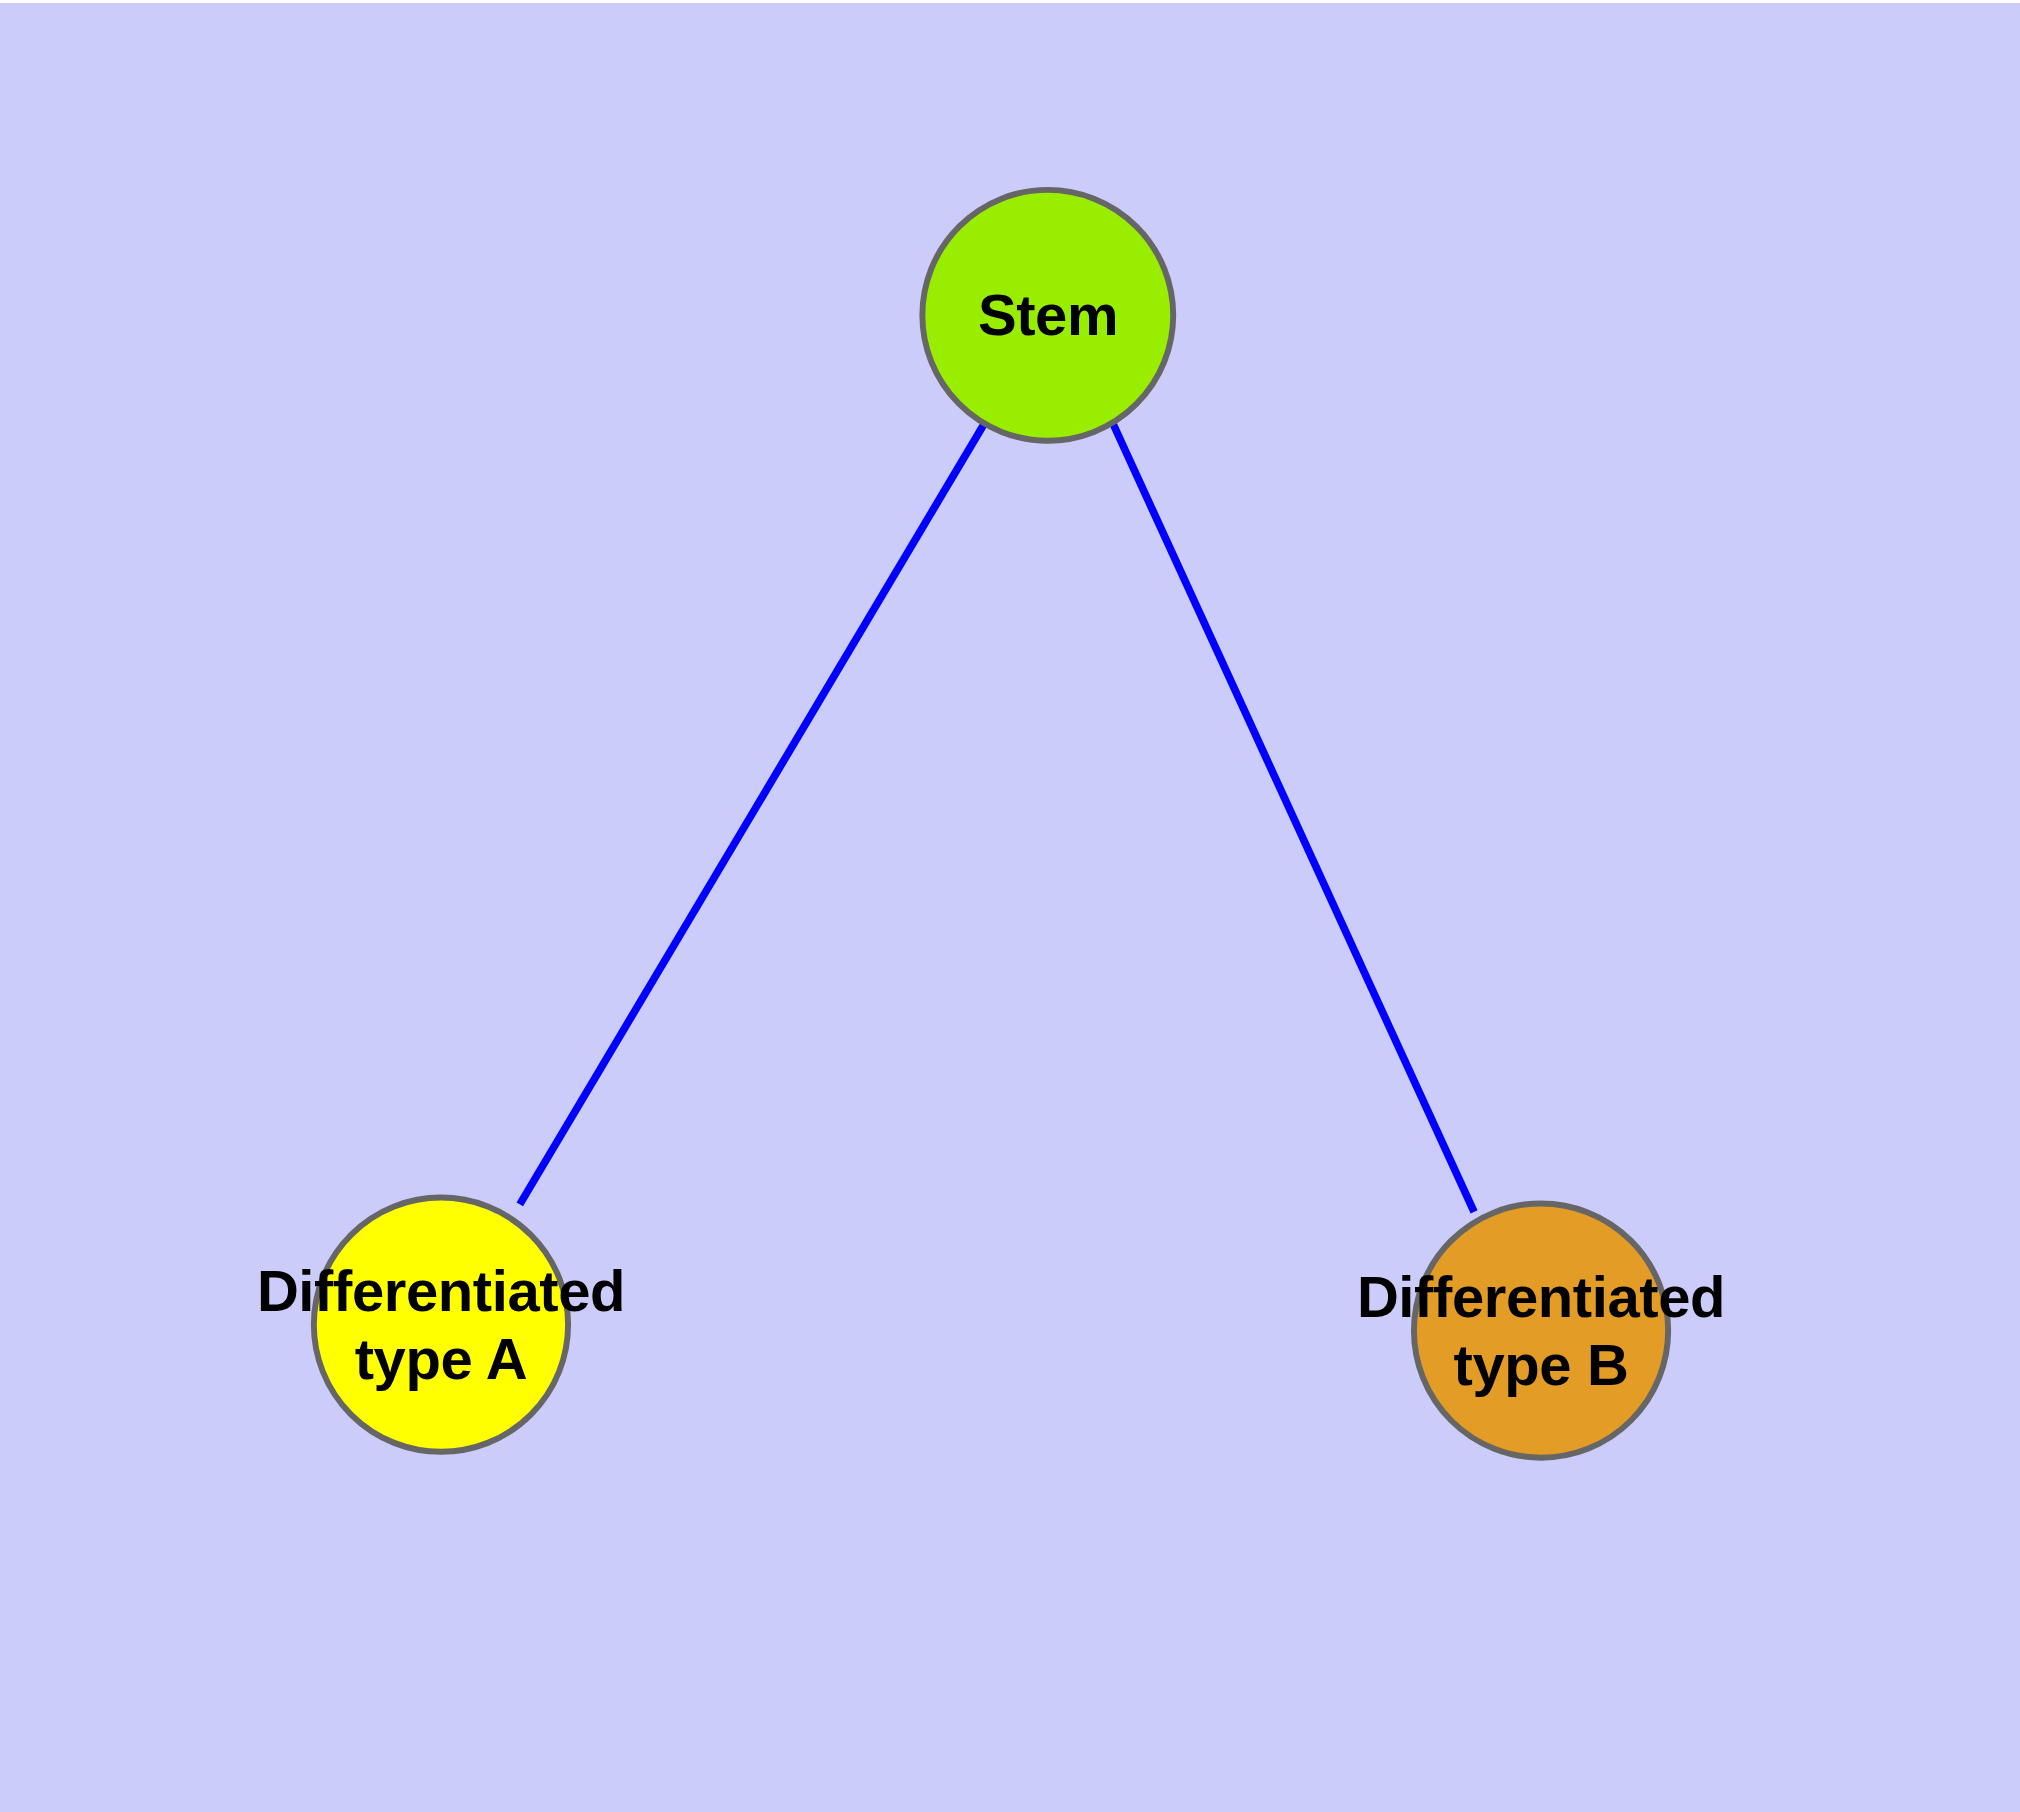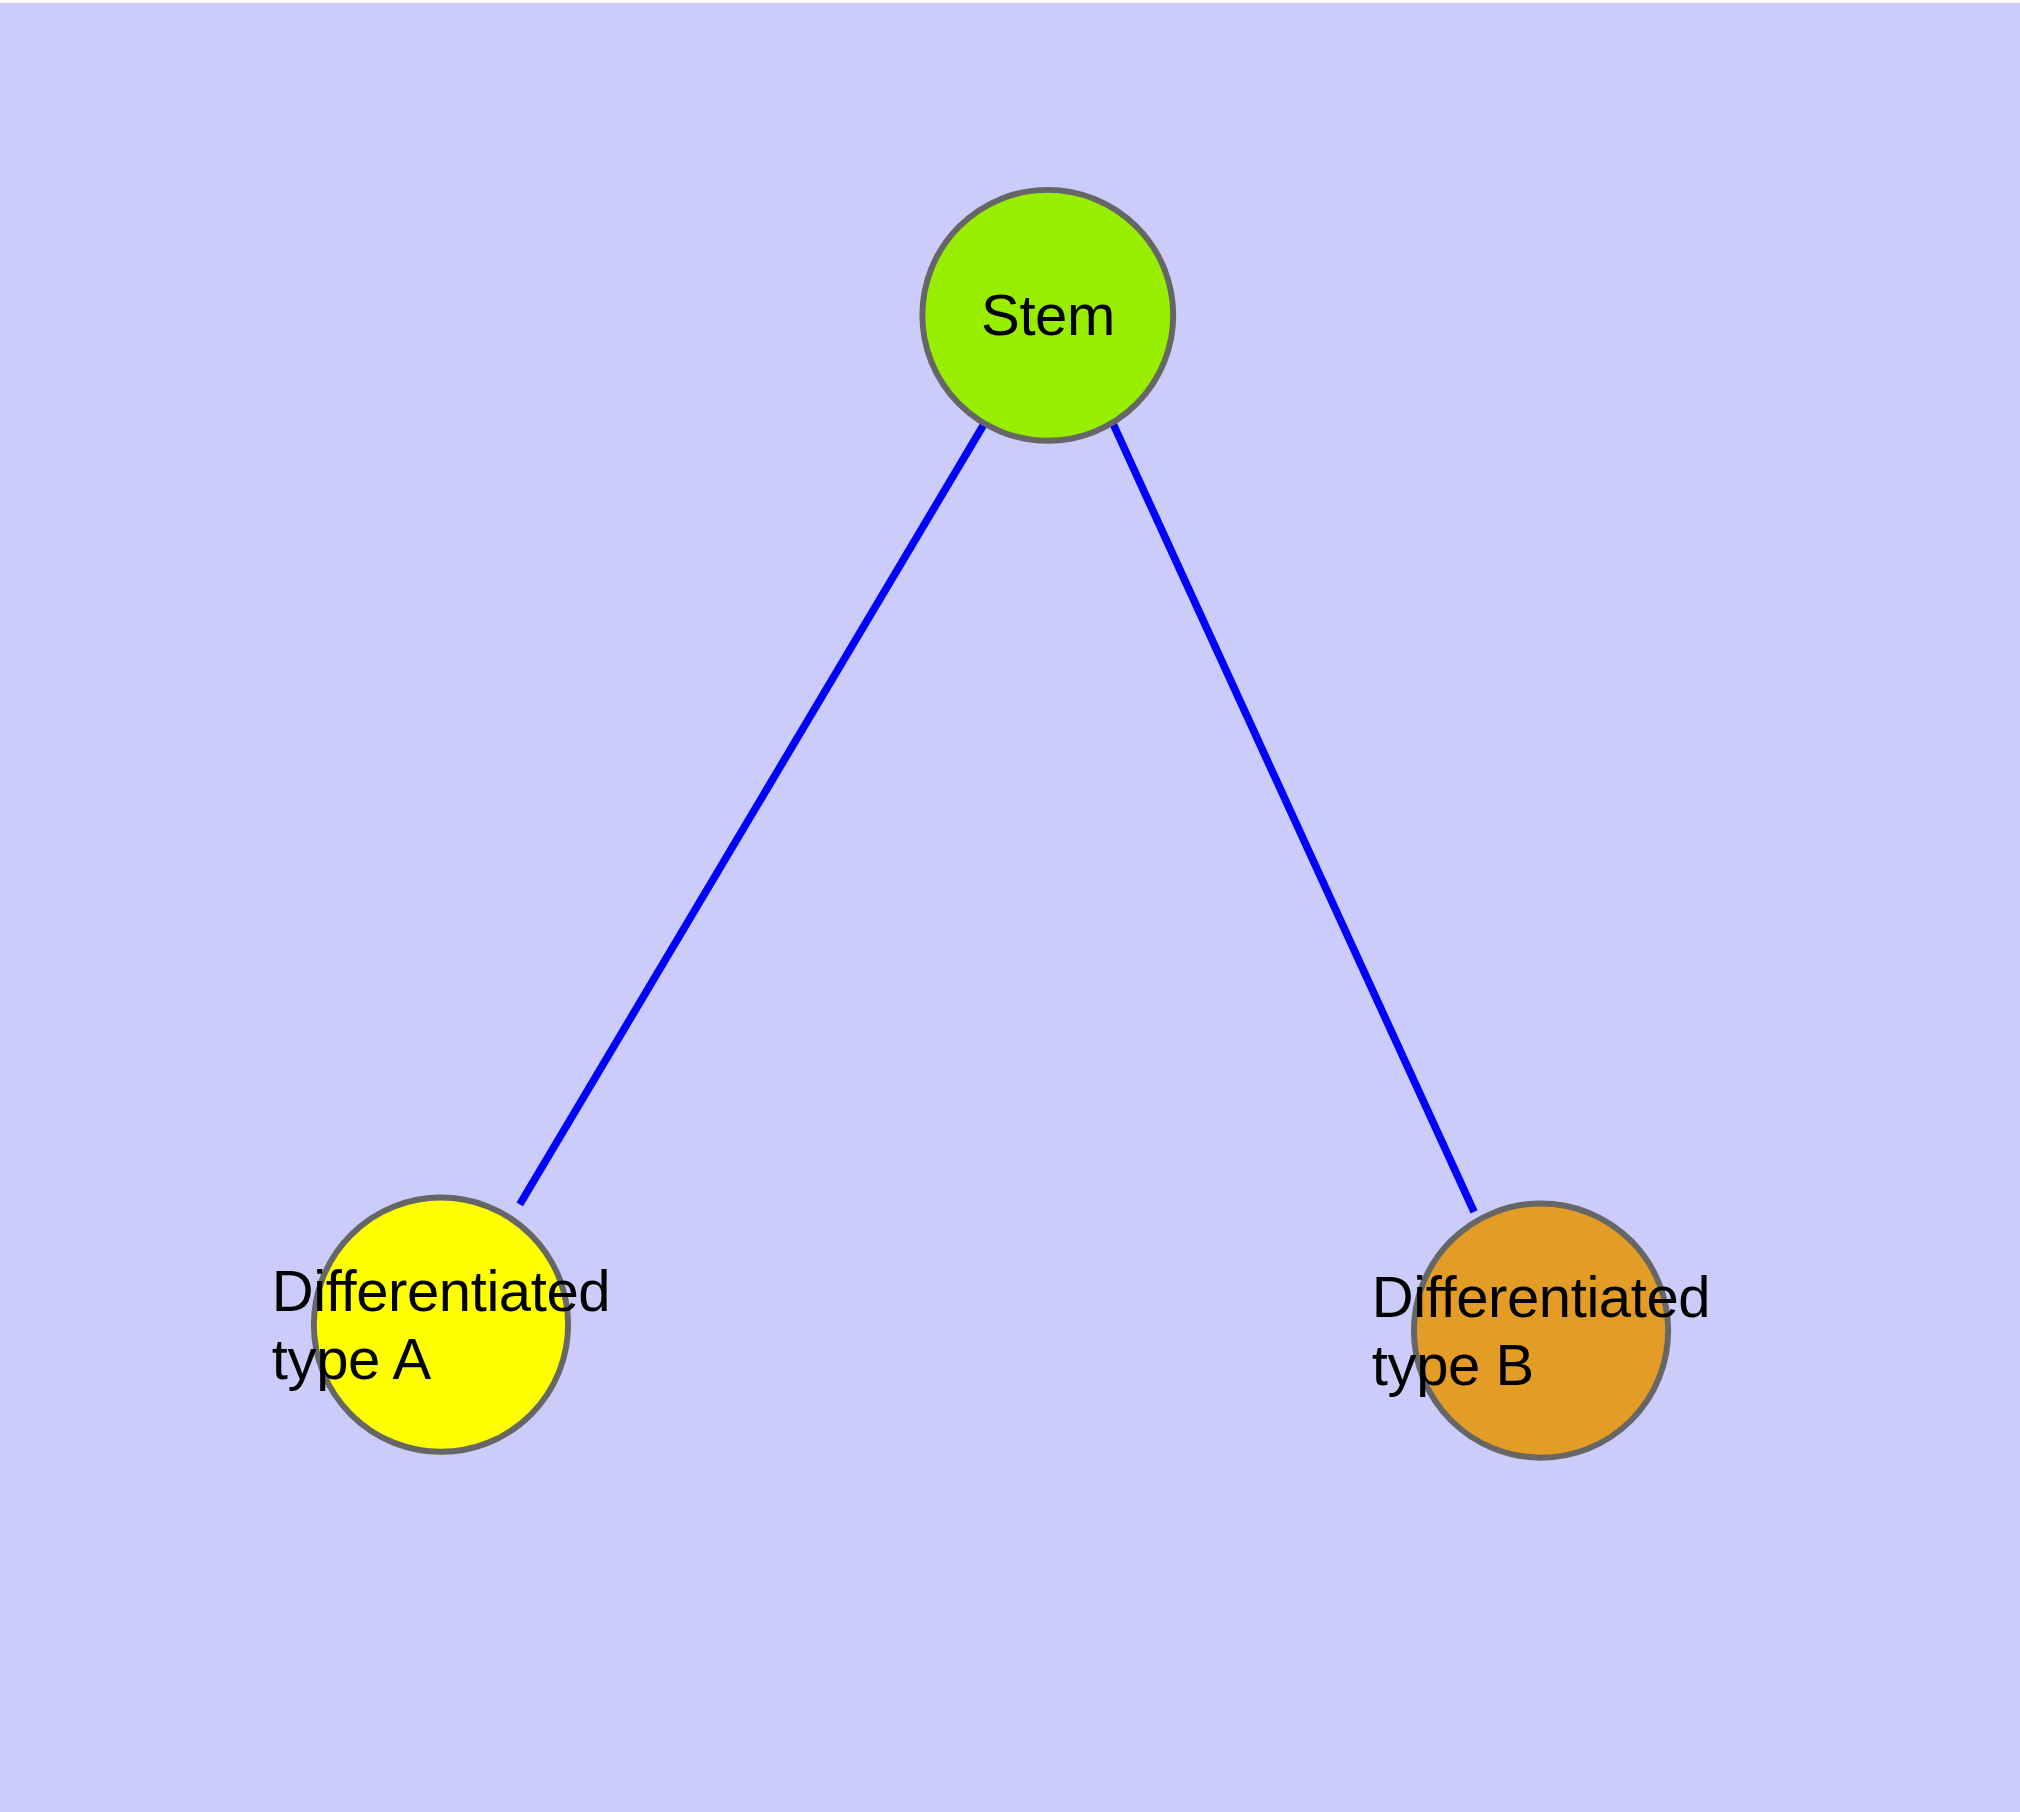--- a/index.html
+++ b/index.html
@@ -32,23 +32,24 @@
     position: absolute;
     left: 0;
     top: 0;
     width: 2021px;
     height: 1812px;
   }
   .node-label {
     position: absolute;
     color: #000000;
     font-family: "Liberation Sans", sans-serif;
-    font-weight: normal;
+    font-weight: bold;
     font-size: 58px;
     line-height: 1.18;
+    text-align: center;
     white-space: pre;
     transform: translate(-50%, -50%);
     pointer-events: none;
     letter-spacing: -0.4px;
   }
 </style>
 </head>
 <body>
 
 <div id="canvas" style="background: rgb(255, 255, 255);">

